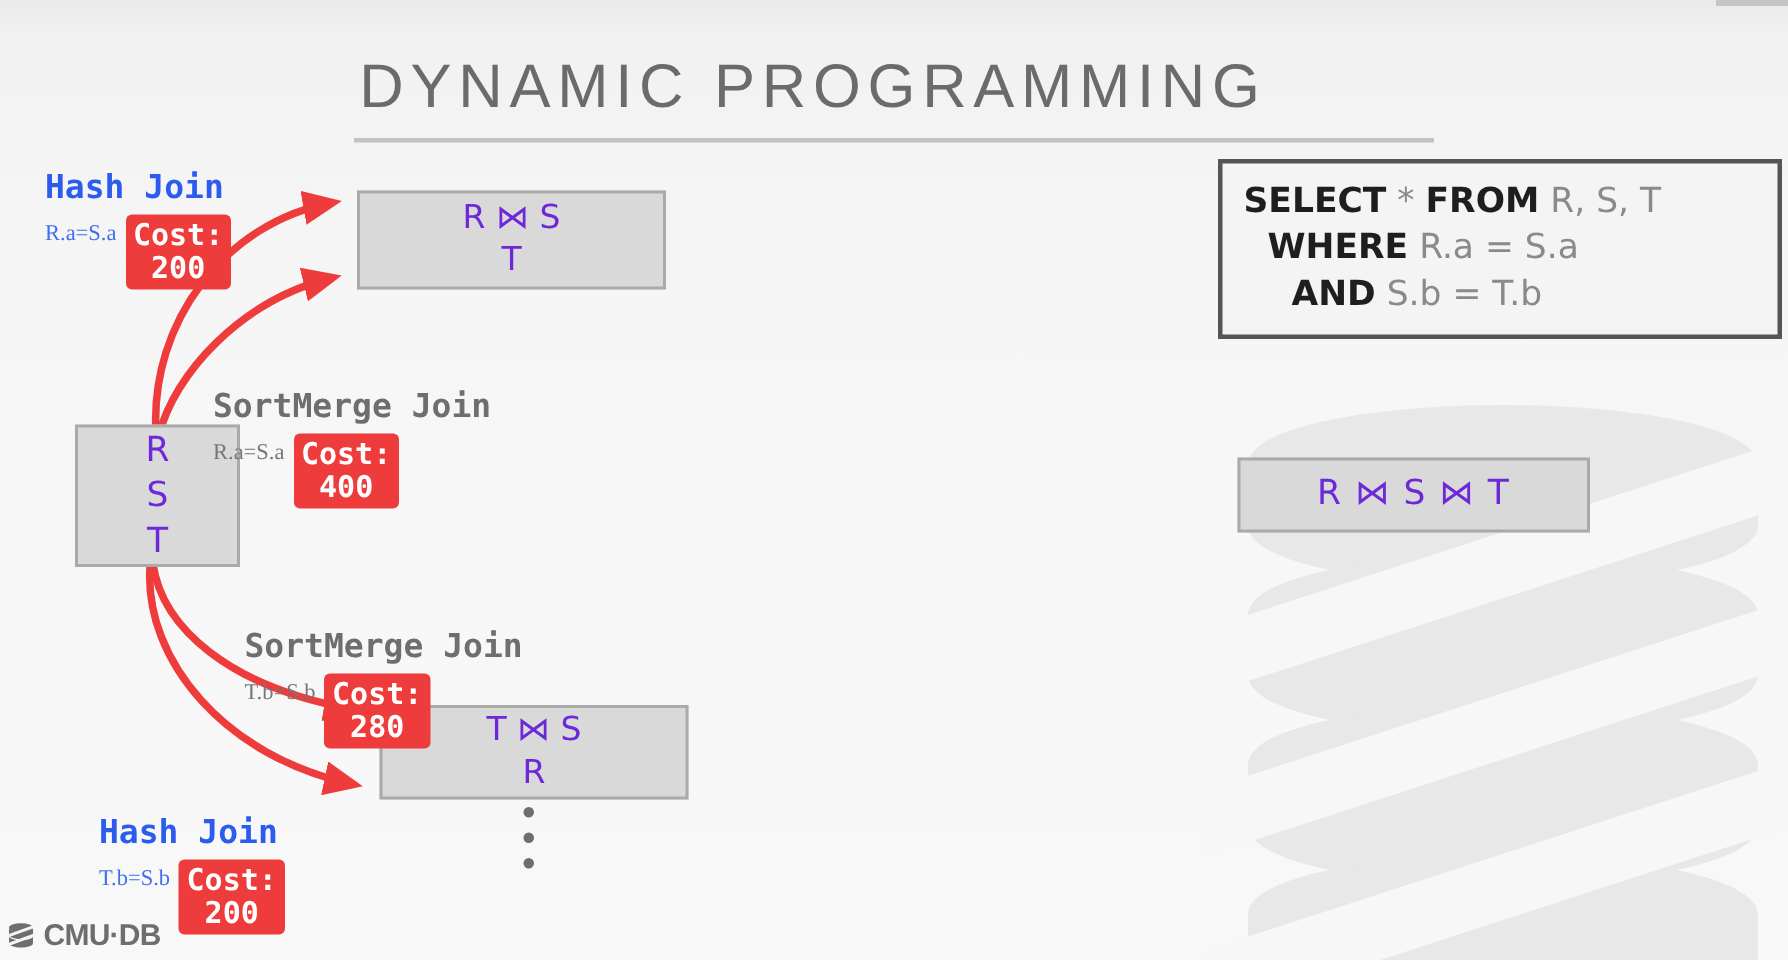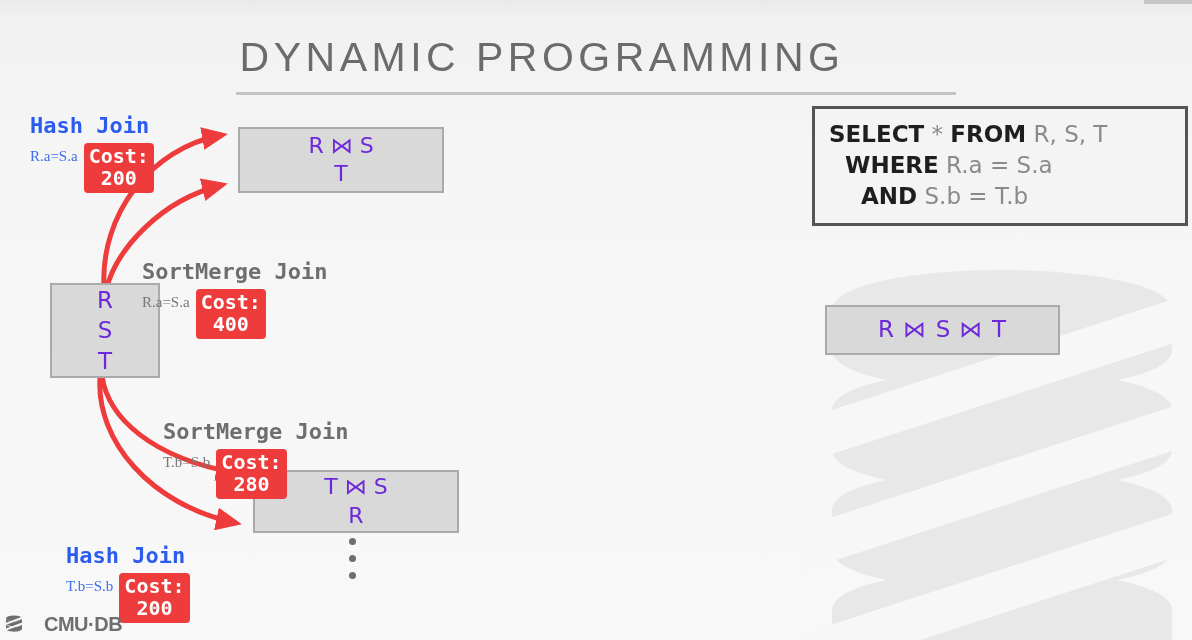--- a/index.html
+++ b/index.html
@@ -216,21 +216,21 @@
   
   #footer {
     position: absolute;
     left: 4px;
     bottom: 6px;
     width: 260px;
   }
   .brand {
     display: flex;
     align-items: center;
-    gap: 20px;
+    gap: 5px;
     color: #6e6e6e;
   }
   .brand-text {
     font-family: "Liberation Sans", sans-serif;
     font-weight: bold;
     font-size: 20px;
     letter-spacing: -0.5px;
     line-height: 1;
     color: #6e6e6e;
   }

